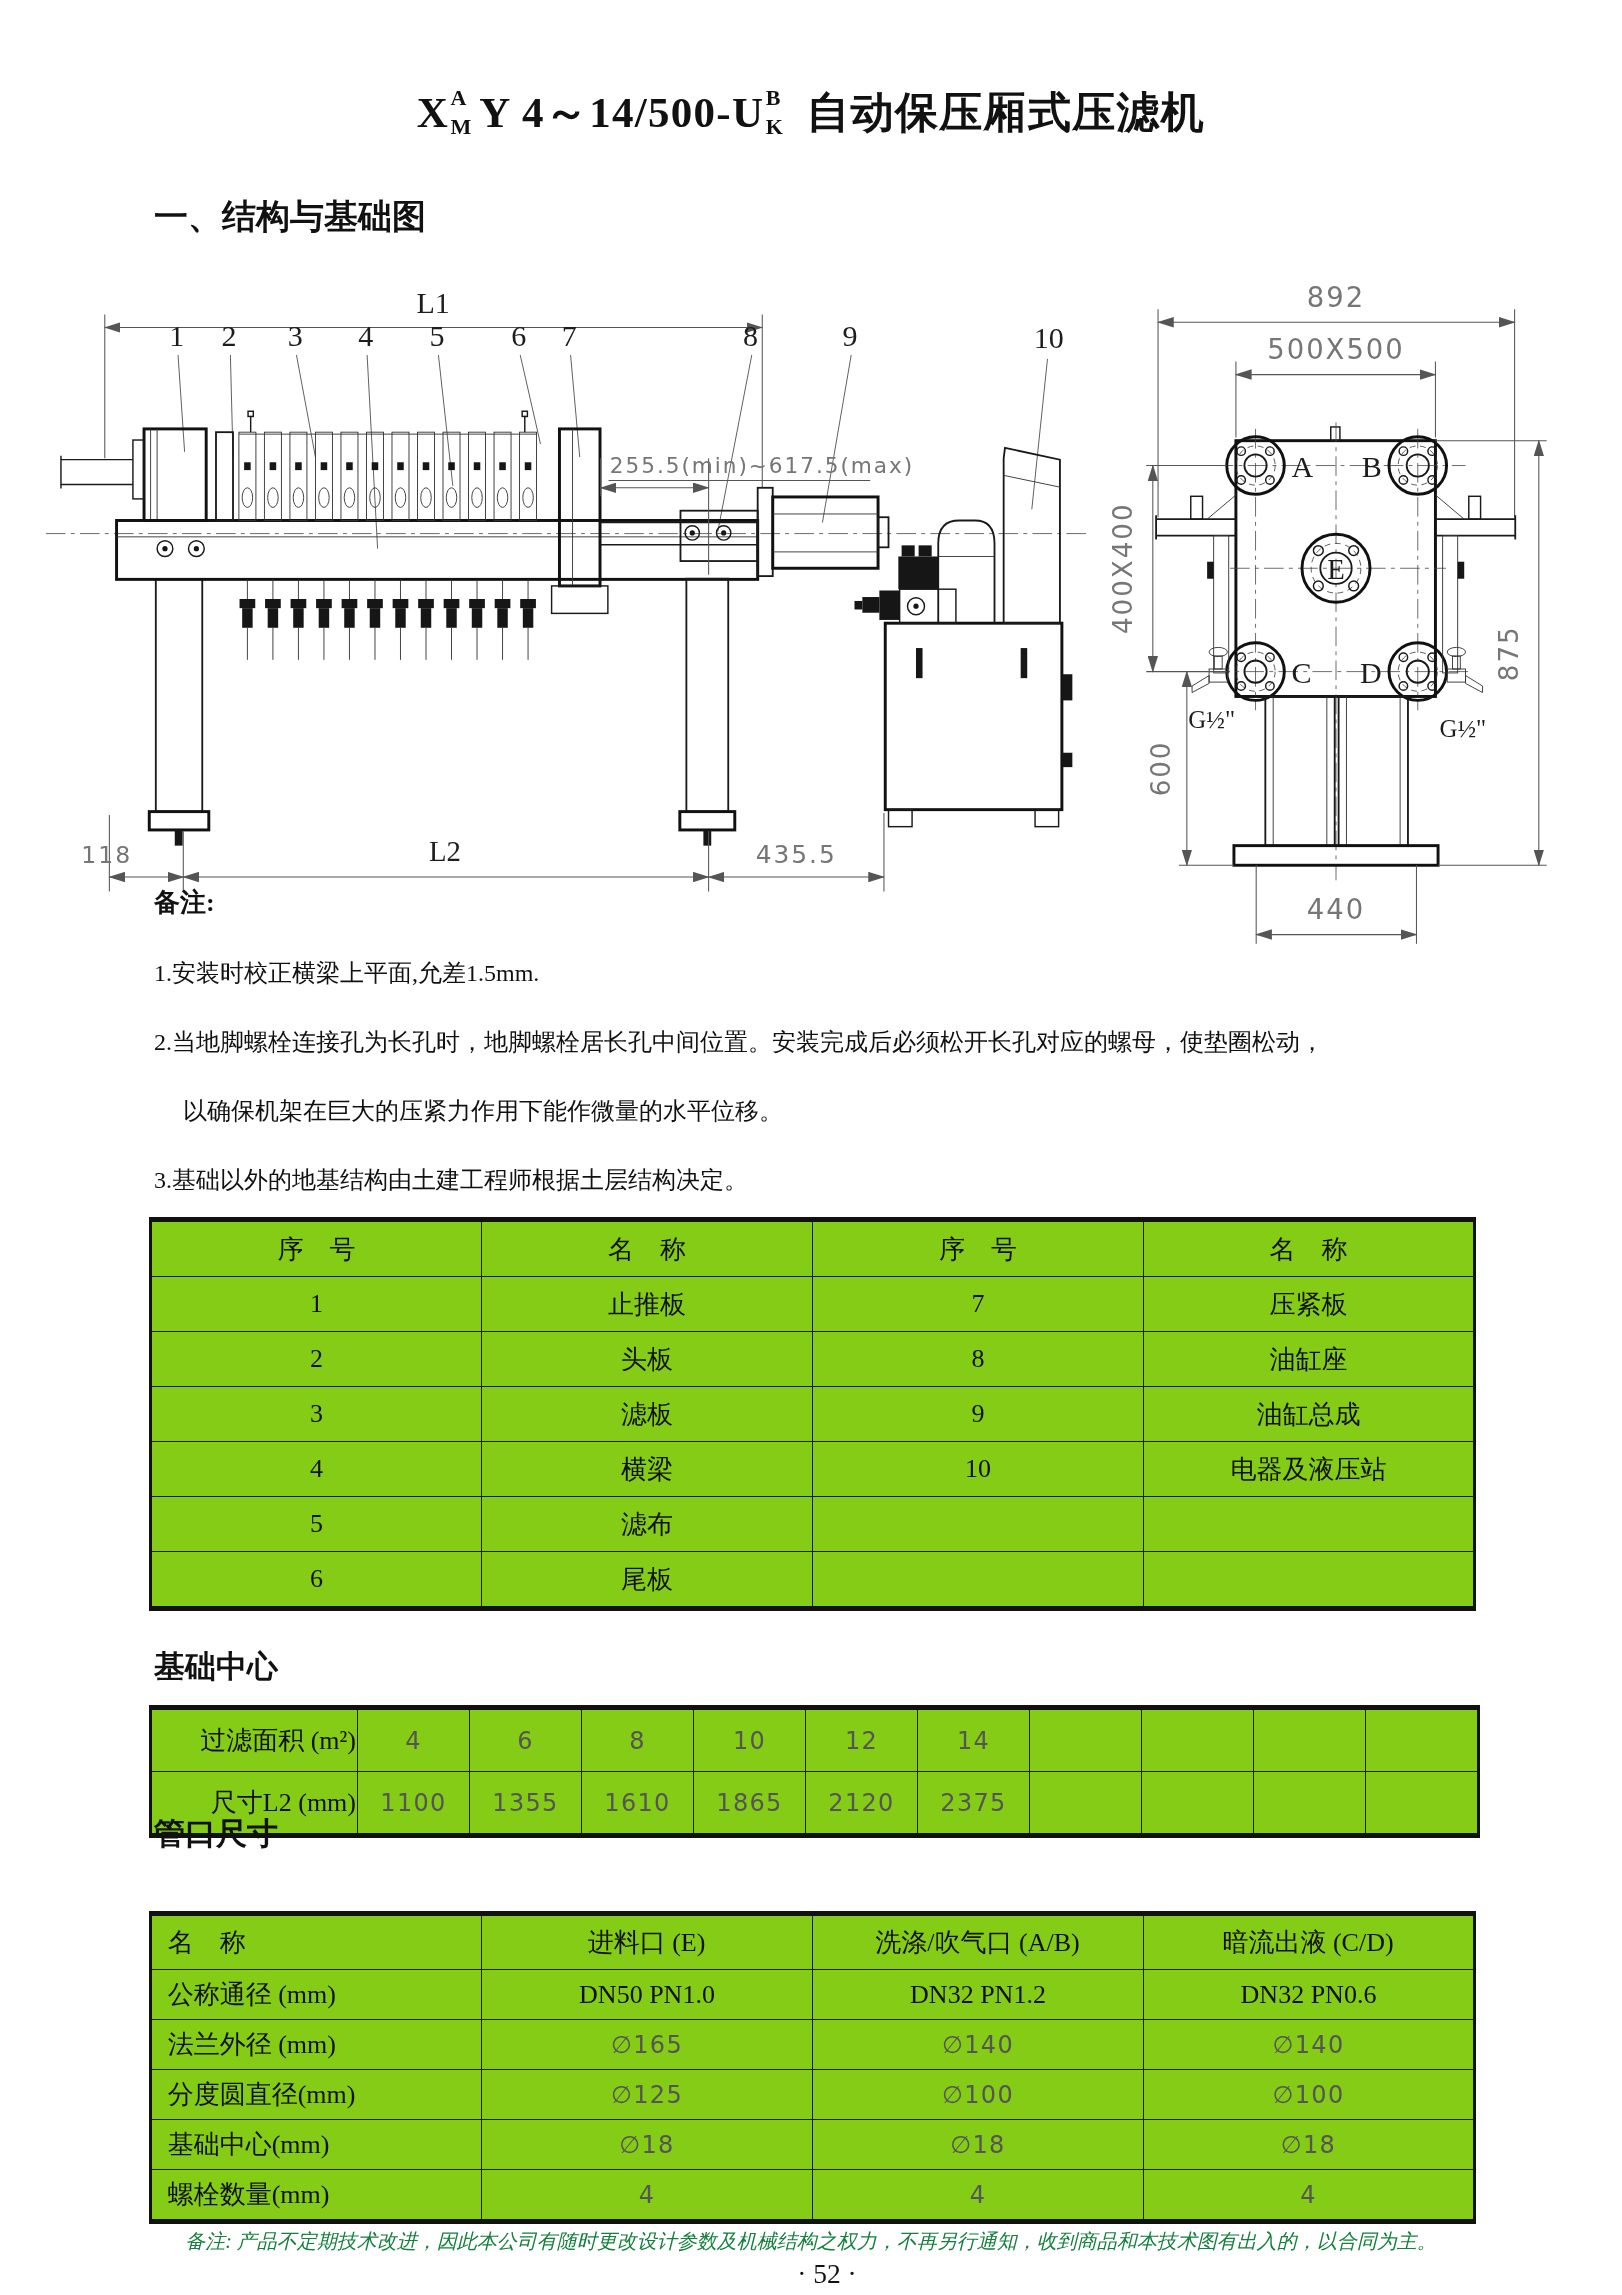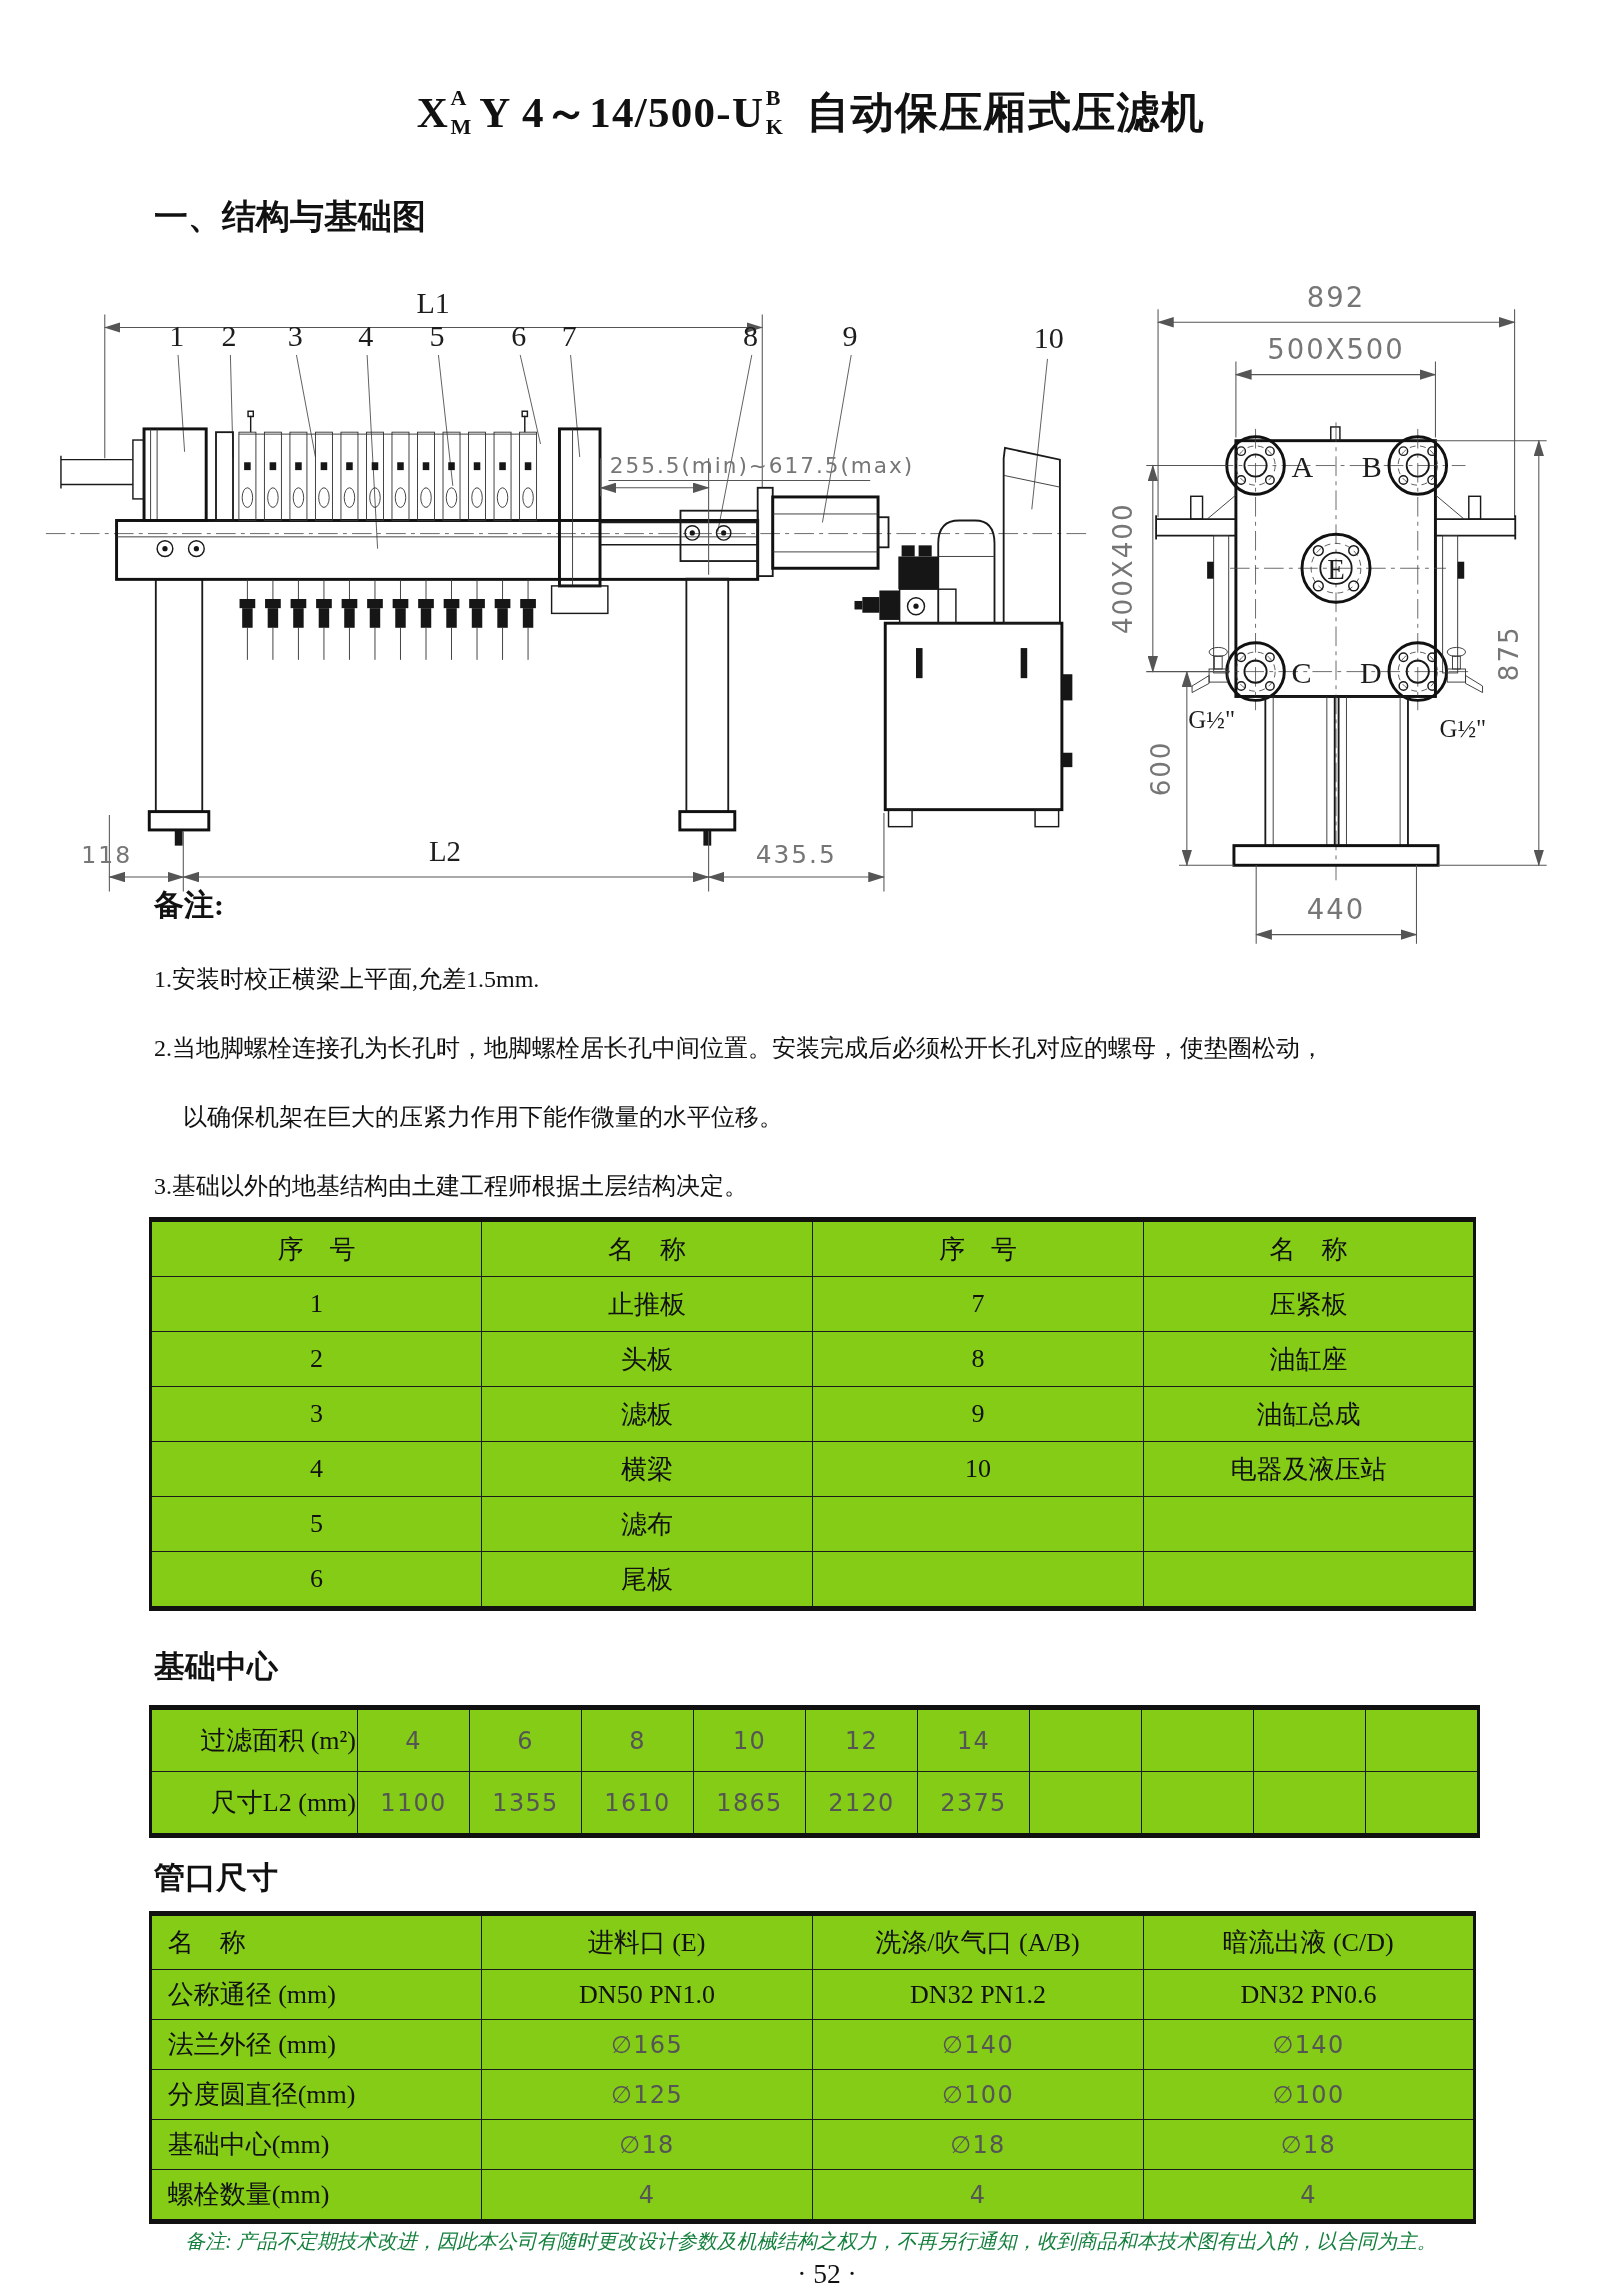--- a/index.html
+++ b/index.html
@@ -6,26 +6,26 @@
   #page{position:relative;width:1622px;height:2295px;background:#ffffff;overflow:hidden;
         font-family:"Liberation Serif","DejaVu Serif",serif;color:#111;}
   
   #title{position:absolute;top:84px;left:0;width:100%;text-align:center;
          font-size:43px;font-weight:bold;letter-spacing:1.3px;}
   .ss{display:inline-block;position:relative;width:30px;height:46px;vertical-align:-9.2px;}
   .ss .up{position:absolute;top:-5.2px;left:1.3px;font-size:22px;font-weight:bold;}
   .ss .dn{position:absolute;bottom:-3.9px;left:1.3px;font-size:22px;font-weight:bold;}
   #sec1{position:absolute;top:194px;left:154px;font-size:34px;font-weight:bold;}
   #notes{position:absolute;top:885px;left:154px;width:1341px;}
-  #notes .nlabel{font-size:30px;font-weight:bold;margin-bottom:15px;}
+  #notes .nlabel{font-size:26px;font-weight:bold;margin-bottom:15px;}
   #notes .nline{font-size:24px;margin-bottom:27.5px;margin-top:37px;}
   #notes .nline.indent{padding-left:29px;}
   .subhead{position:absolute;left:154px;font-size:31px;font-weight:bold;}
   #head-foundation{top:1646px;}
-  #head-ports{top:1857px;text-align:right;}
+  #head-ports{top:1813px;text-align:right;}
   
   table{border-collapse:collapse;table-layout:fixed;position:absolute;left:149px;background:#84cc16;}
   td,th{border:1.3px solid #1c1c1c;text-align:center;font-weight:normal;
         font-size:26px;font-family:"Liberation Serif","DejaVu Serif",serif;overflow:hidden;}
   #t-parts{top:1217px;width:1327px;border:3.3px solid #111;border-top-width:5.9px;border-bottom-width:5.2px;}
   #t-parts td,#t-parts th{height:52px;}
   #t-found{top:1705px;width:1327px;border:3.3px solid #111;border-top-width:5.2px;border-bottom-width:5.2px;}
   #t-found td{height:59px;}
   #t-found td.lab{text-align:right;padding-left:9.2px;}
   #t-ports{top:1911px;width:1327px;border:3.3px solid #111;border-top-width:5.2px;border-bottom-width:5.2px;}

